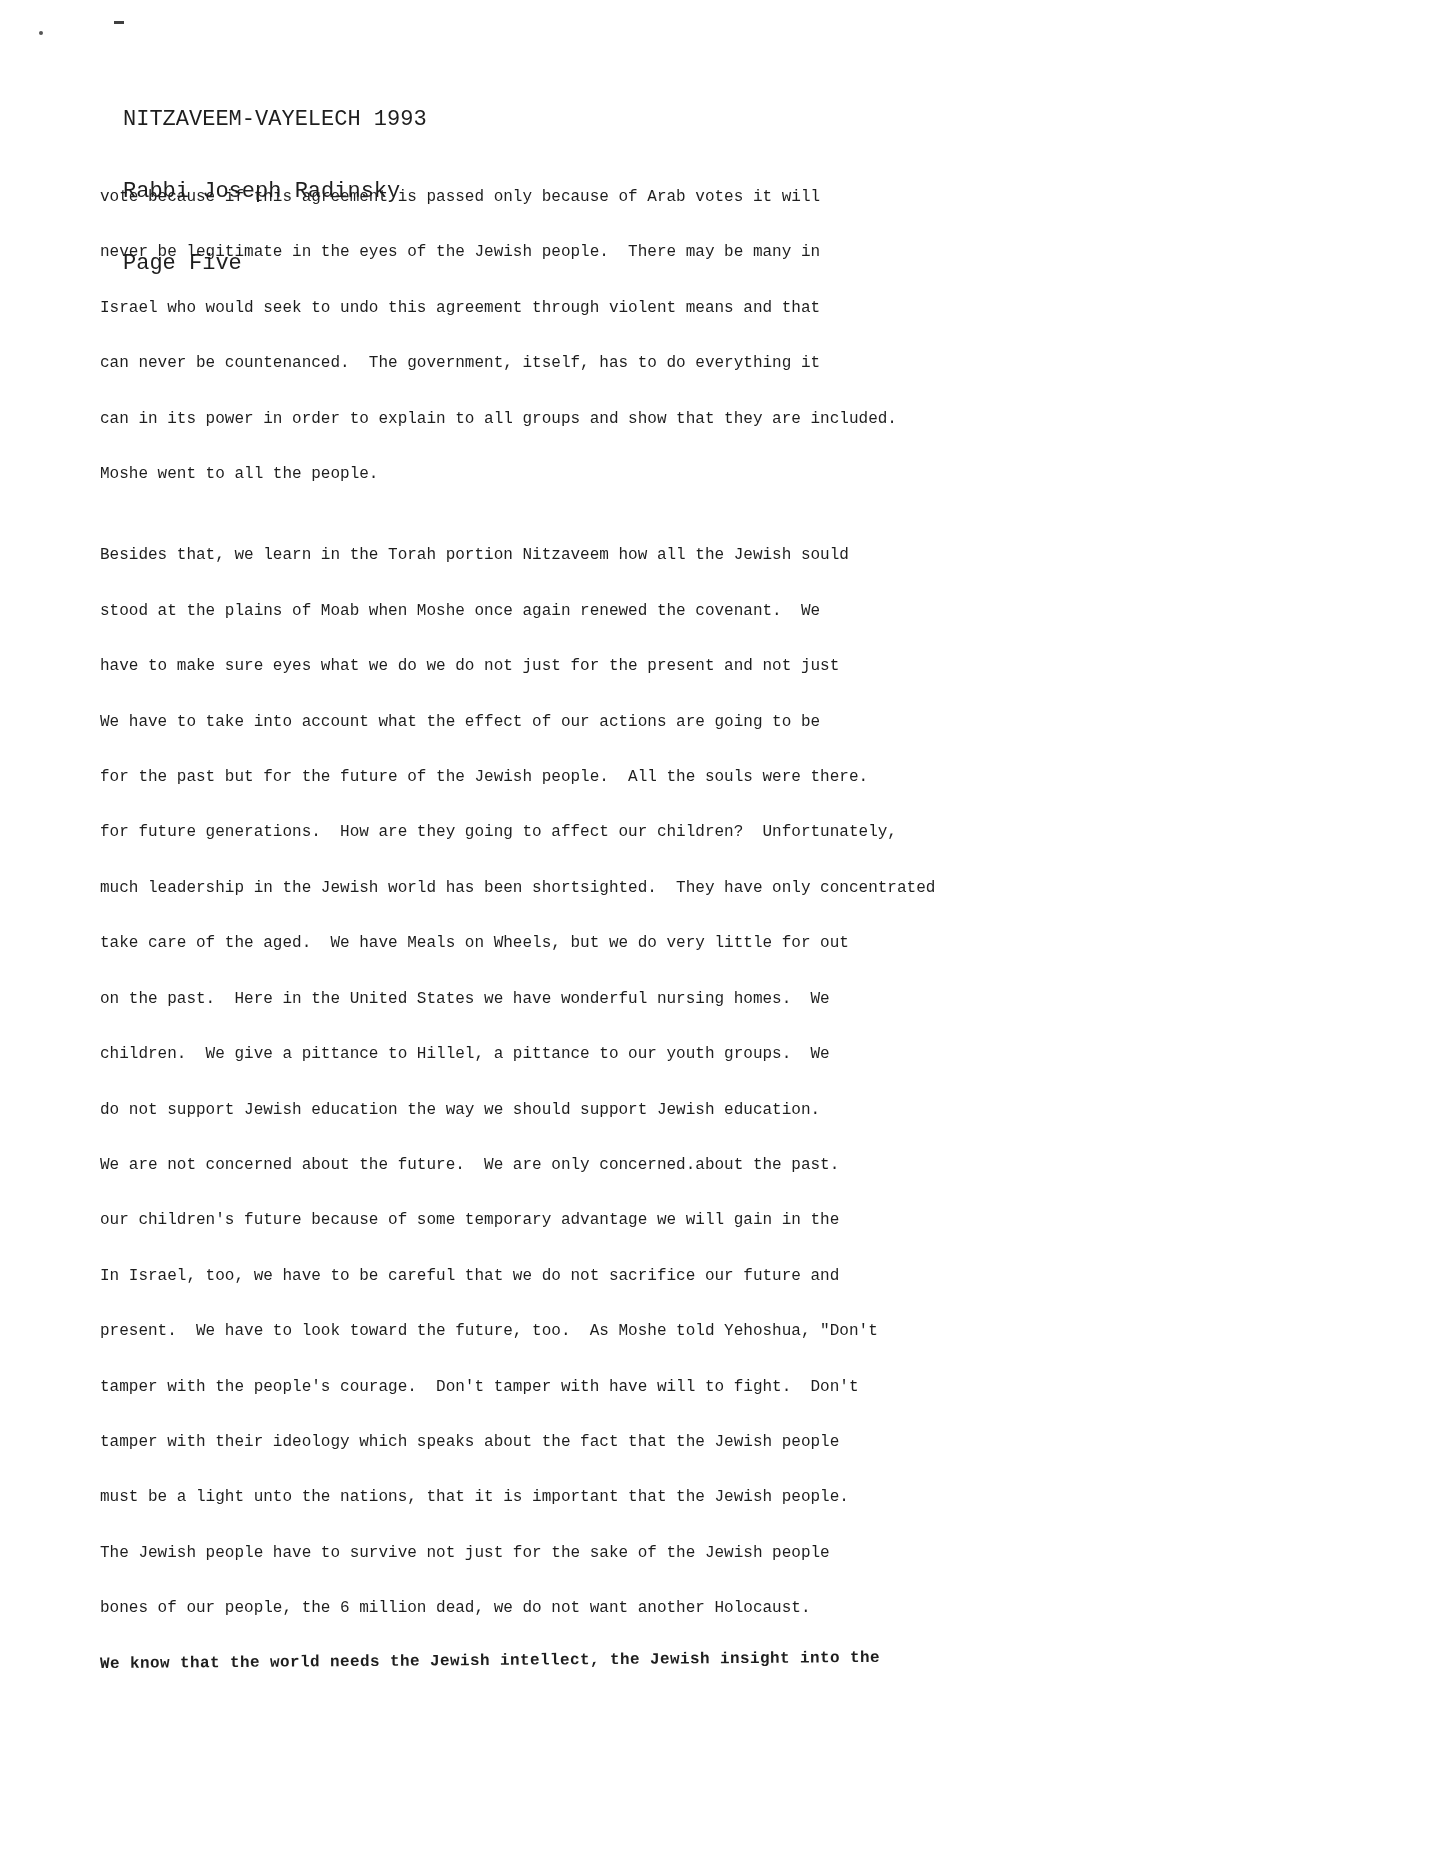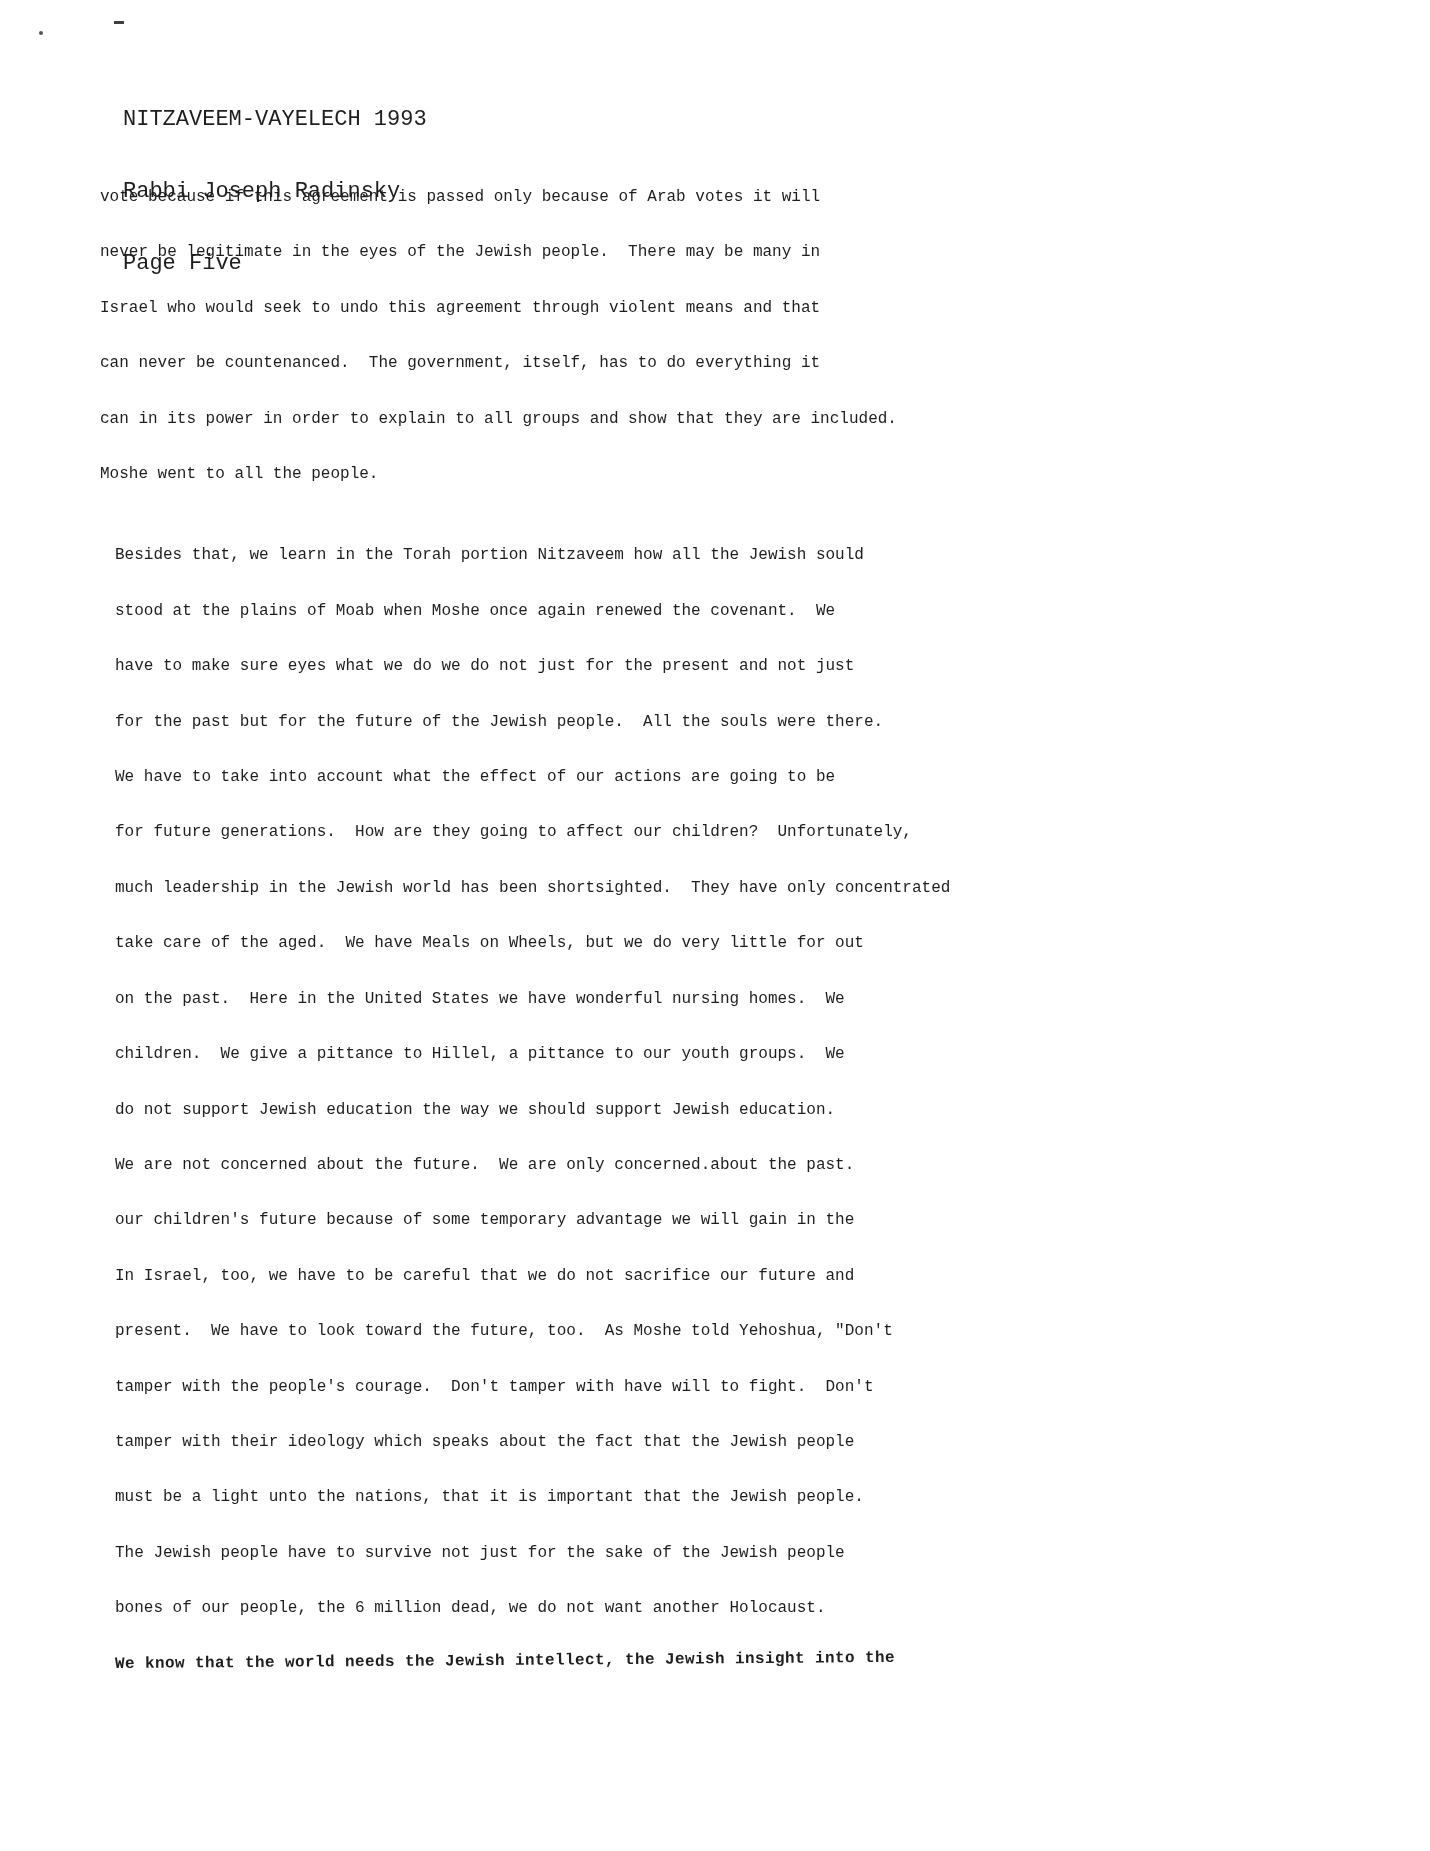--- a/index.html
+++ b/index.html
@@ -43,21 +43,20 @@
     left: 100px;
     top: 170px;
     font-size: 16px;
   }
   .para {
     margin: 0;
     line-height: 55.4px;
   }
   .para + .para {
     margin-top: 26px;
-    margin-left: 15px;
   }
   .line {
     display: block;
     white-space: pre;
   }
   
   .heavy-line {
     font-weight: 700;
     transform: rotate(-0.45deg);
     transform-origin: 0 50%;
@@ -83,22 +82,22 @@
         <span class="line">never be legitimate in the eyes of the Jewish people.  There may be many in</span>
         <span class="line">Israel who would seek to undo this agreement through violent means and that</span>
         <span class="line">can never be countenanced.  The government, itself, has to do everything it</span>
         <span class="line">can in its power in order to explain to all groups and show that they are included.</span>
         <span class="line">Moshe went to all the people.</span>
       </p>
       <p class="para">
         <span class="line">Besides that, we learn in the Torah portion Nitzaveem how all the Jewish sould</span>
         <span class="line">stood at the plains of Moab when Moshe once again renewed the covenant.  We</span>
         <span class="line">have to make sure eyes what we do we do not just for the present and not just</span>
+        <span class="line">We have to take into account what the effect of our actions are going to be</span>
         <span class="line">for the past but for the future of the Jewish people.  All the souls were there.</span>
-        <span class="line">We have to take into account what the effect of our actions are going to be</span>
         <span class="line">for future generations.  How are they going to affect our children?  Unfortunately,</span>
         <span class="line">much leadership in the Jewish world has been shortsighted.  They have only concentrated</span>
         <span class="line">take care of the aged.  We have Meals on Wheels, but we do very little for out</span>
         <span class="line">on the past.  Here in the United States we have wonderful nursing homes.  We</span>
         <span class="line">children.  We give a pittance to Hillel, a pittance to our youth groups.  We</span>
         <span class="line">do not support Jewish education the way we should support Jewish education.</span>
         <span class="line">We are not concerned about the future.  We are only concerned.about the past.</span>
         <span class="line">our children's future because of some temporary advantage we will gain in the</span>
         <span class="line">In Israel, too, we have to be careful that we do not sacrifice our future and</span>
         <span class="line">present.  We have to look toward the future, too.  As Moshe told Yehoshua, "Don't</span>

